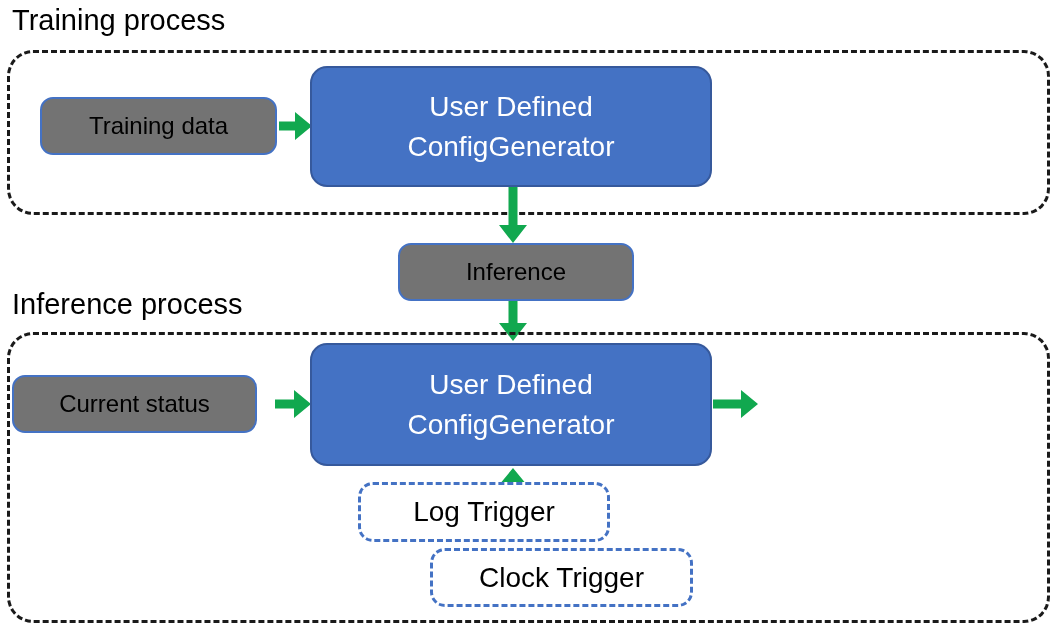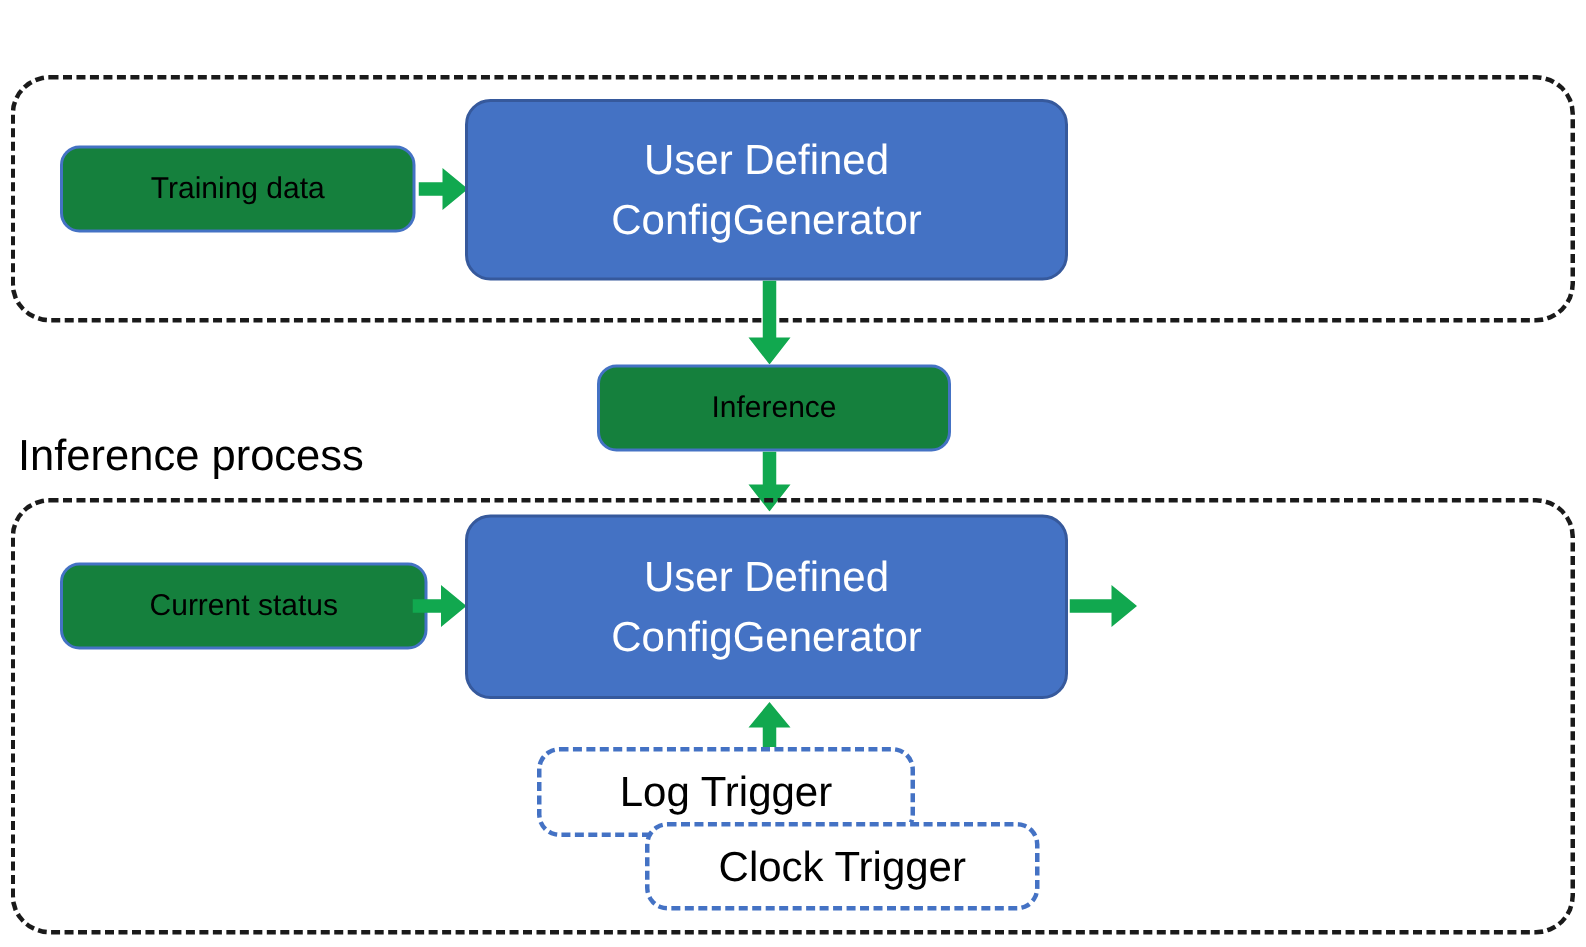--- a/index.html
+++ b/index.html
@@ -23,27 +23,27 @@
 
   .process-container {
     position: absolute;
     border: 3px dashed #1a1a1a;
     border-radius: 26px;
     background: transparent;
   }
 
   .white-box {
     position: absolute;
-    background: #15803d;
+    background: #737373;
     border: 2px solid #4472C4;
     border-radius: 13px;
     display: flex;
     align-items: center;
     justify-content: center;
-    font-size: 20px;
+    font-size: 24px;
     color: #000000;
     white-space: nowrap;
   }
 
   .blue-box {
     position: absolute;
     background: #4472C4;
     border: 2px solid #36599C;
     border-radius: 17px;
     display: flex;
@@ -78,35 +78,36 @@
   #box-training-data { left: 40px; top: 97px; width: 237px; height: 58px; }
   #box-generator-training { left: 310px; top: 66px; width: 402px; height: 121px; }
 
   #arrow-train-right { left: 279px; top: 111px; }
   #arrow-down-1      { left: 498px; top: 187px; }
   #box-checkpoint    { left: 398px; top: 243px; width: 236px; height: 58px; }
   #arrow-down-2      { left: 498px; top: 301px; }
 
   #title-inference   { left: 12px; top: 288px; }
   #container-inference { left: 7px; top: 332px; width: 1043px; height: 291px; }
-  #box-current-status { left: 40px; top: 375px; width: 245px; height: 58px; }
+  #box-current-status { left: 12px; top: 375px; width: 245px; height: 58px; }
   #arrow-infer-right { left: 275px; top: 389px; }
   #box-generator-inference { left: 310px; top: 343px; width: 402px; height: 123px; }
   #arrow-output-right { left: 713px; top: 389px; }
   #box-output-config { left: 757px; top: 375px; width: 253px; height: 58px; }
 
   #arrow-trigger-up  { left: 498px; top: 468px; }
-  #box-log-trigger   { left: 358px; top: 498px; width: 252px; height: 60px; }
+  #box-log-trigger   { left: 358px; top: 482px; width: 252px; height: 60px; }
   #box-clock-trigger { left: 430px; top: 548px; width: 263px; height: 59px; text-align: center; }
 </style>
 </head>
 <body>
 
 <div class="canvas">
 
+  <div class="section-title" id="title-training">Training process</div>
 
   <div class="process-container" id="container-training"></div>
 
   <div class="white-box" id="box-training-data">Training data</div>
 
   <svg class="arrow" id="arrow-train-right" width="33" height="30" viewBox="0 0 33 30">
     <polygon points="0,10.5 16,10.5 16,1 33,15 16,29 16,19.5 0,19.5"></polygon>
   </svg>
 
   <div class="blue-box" id="box-generator-training">

